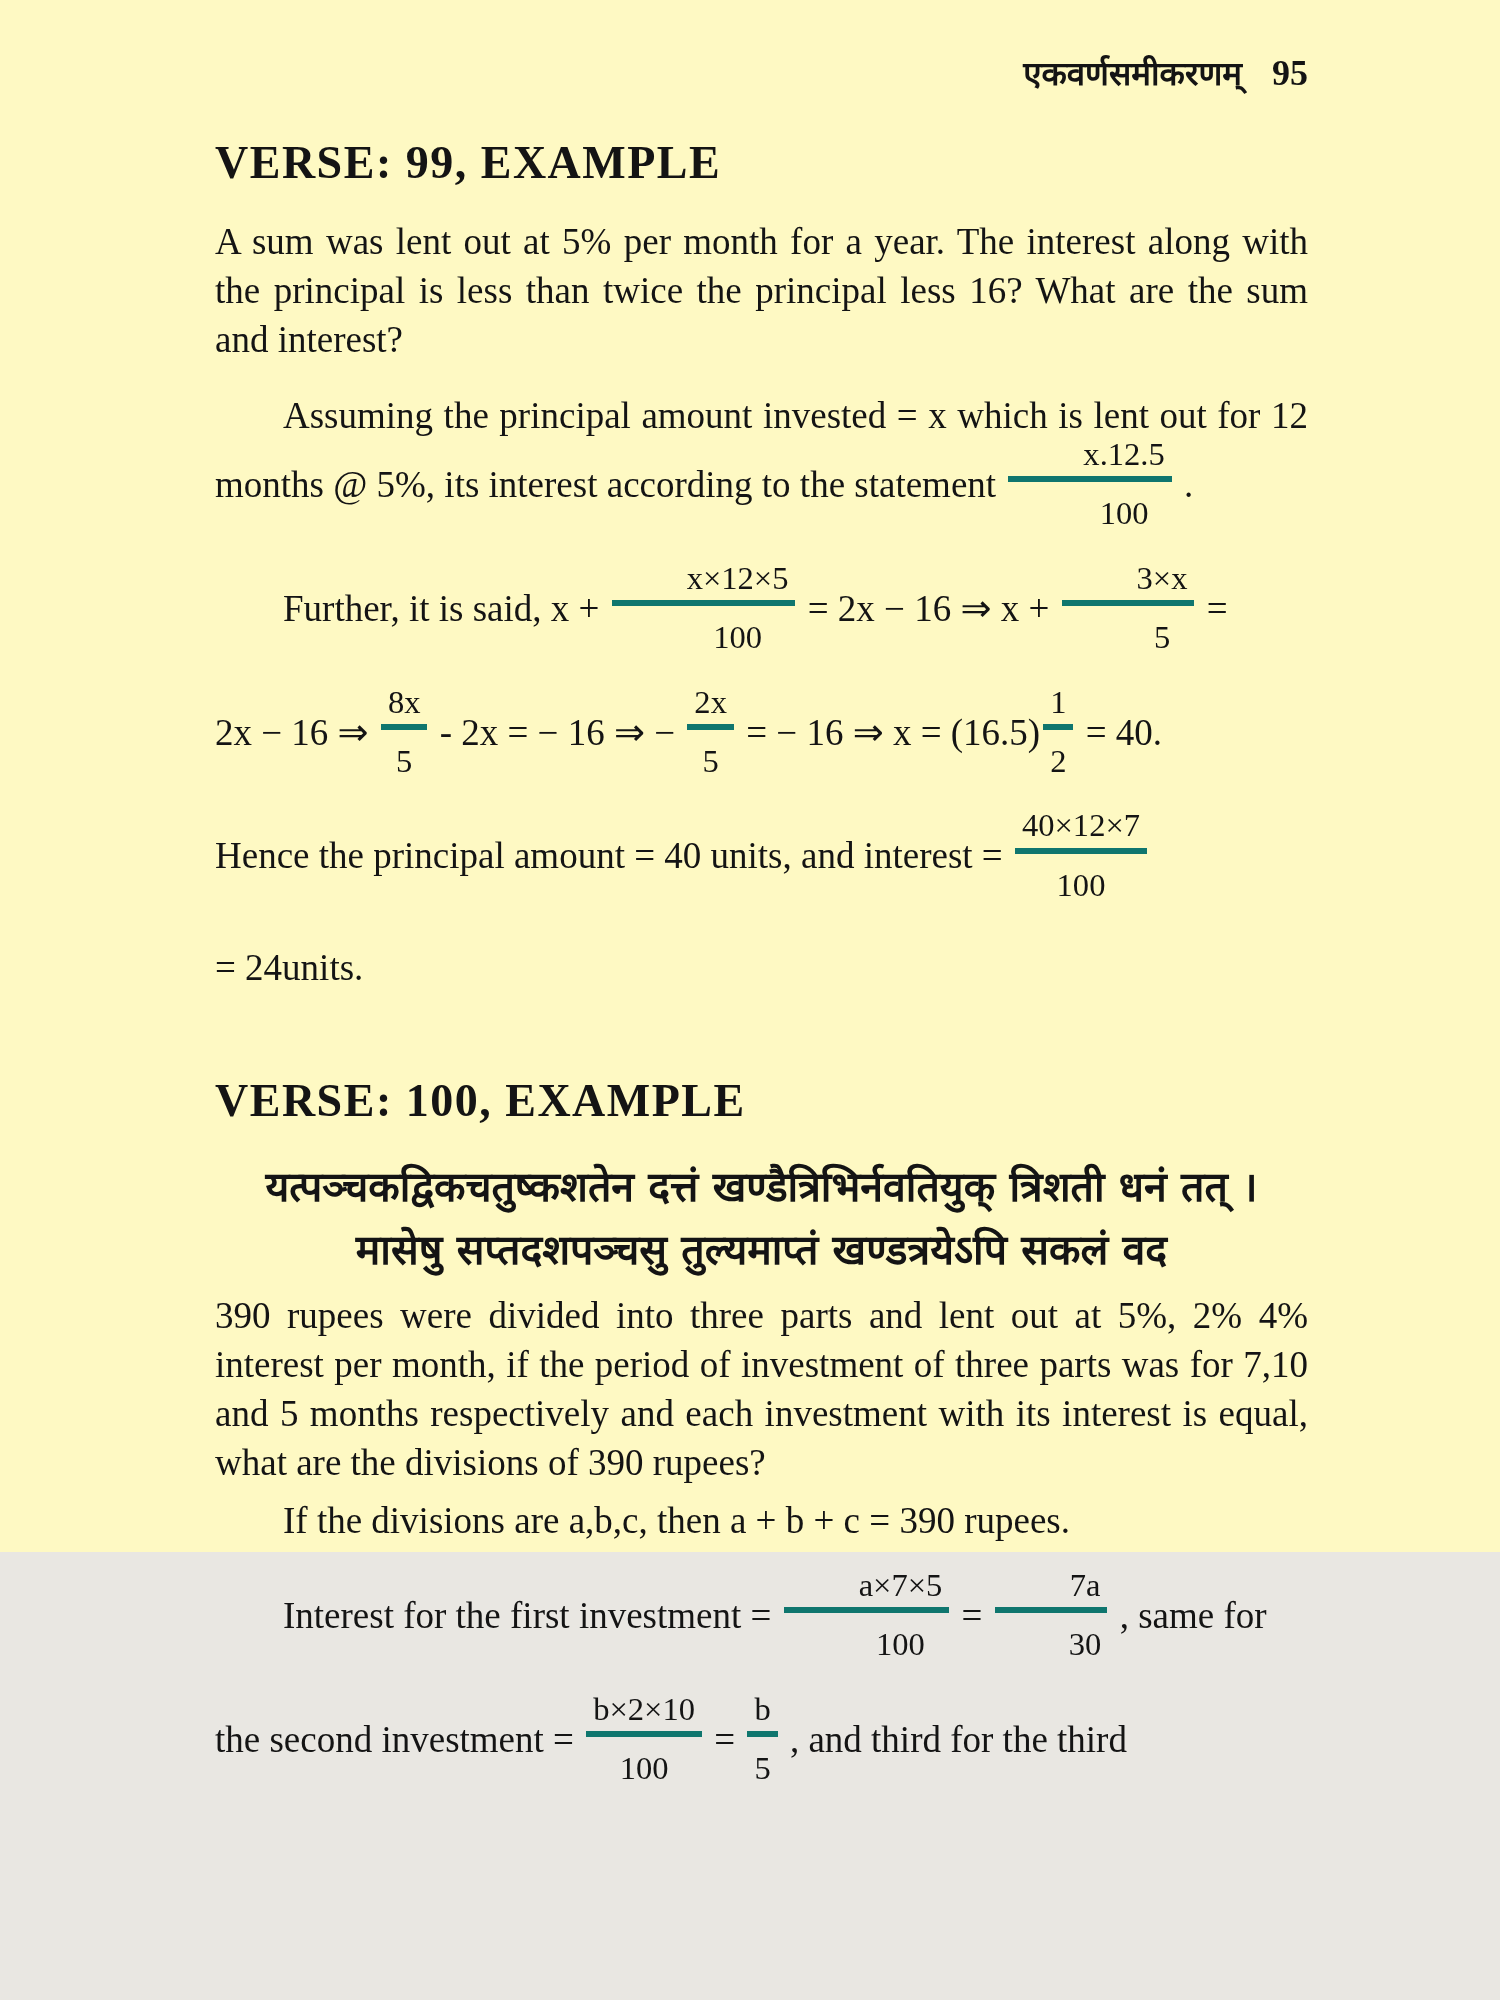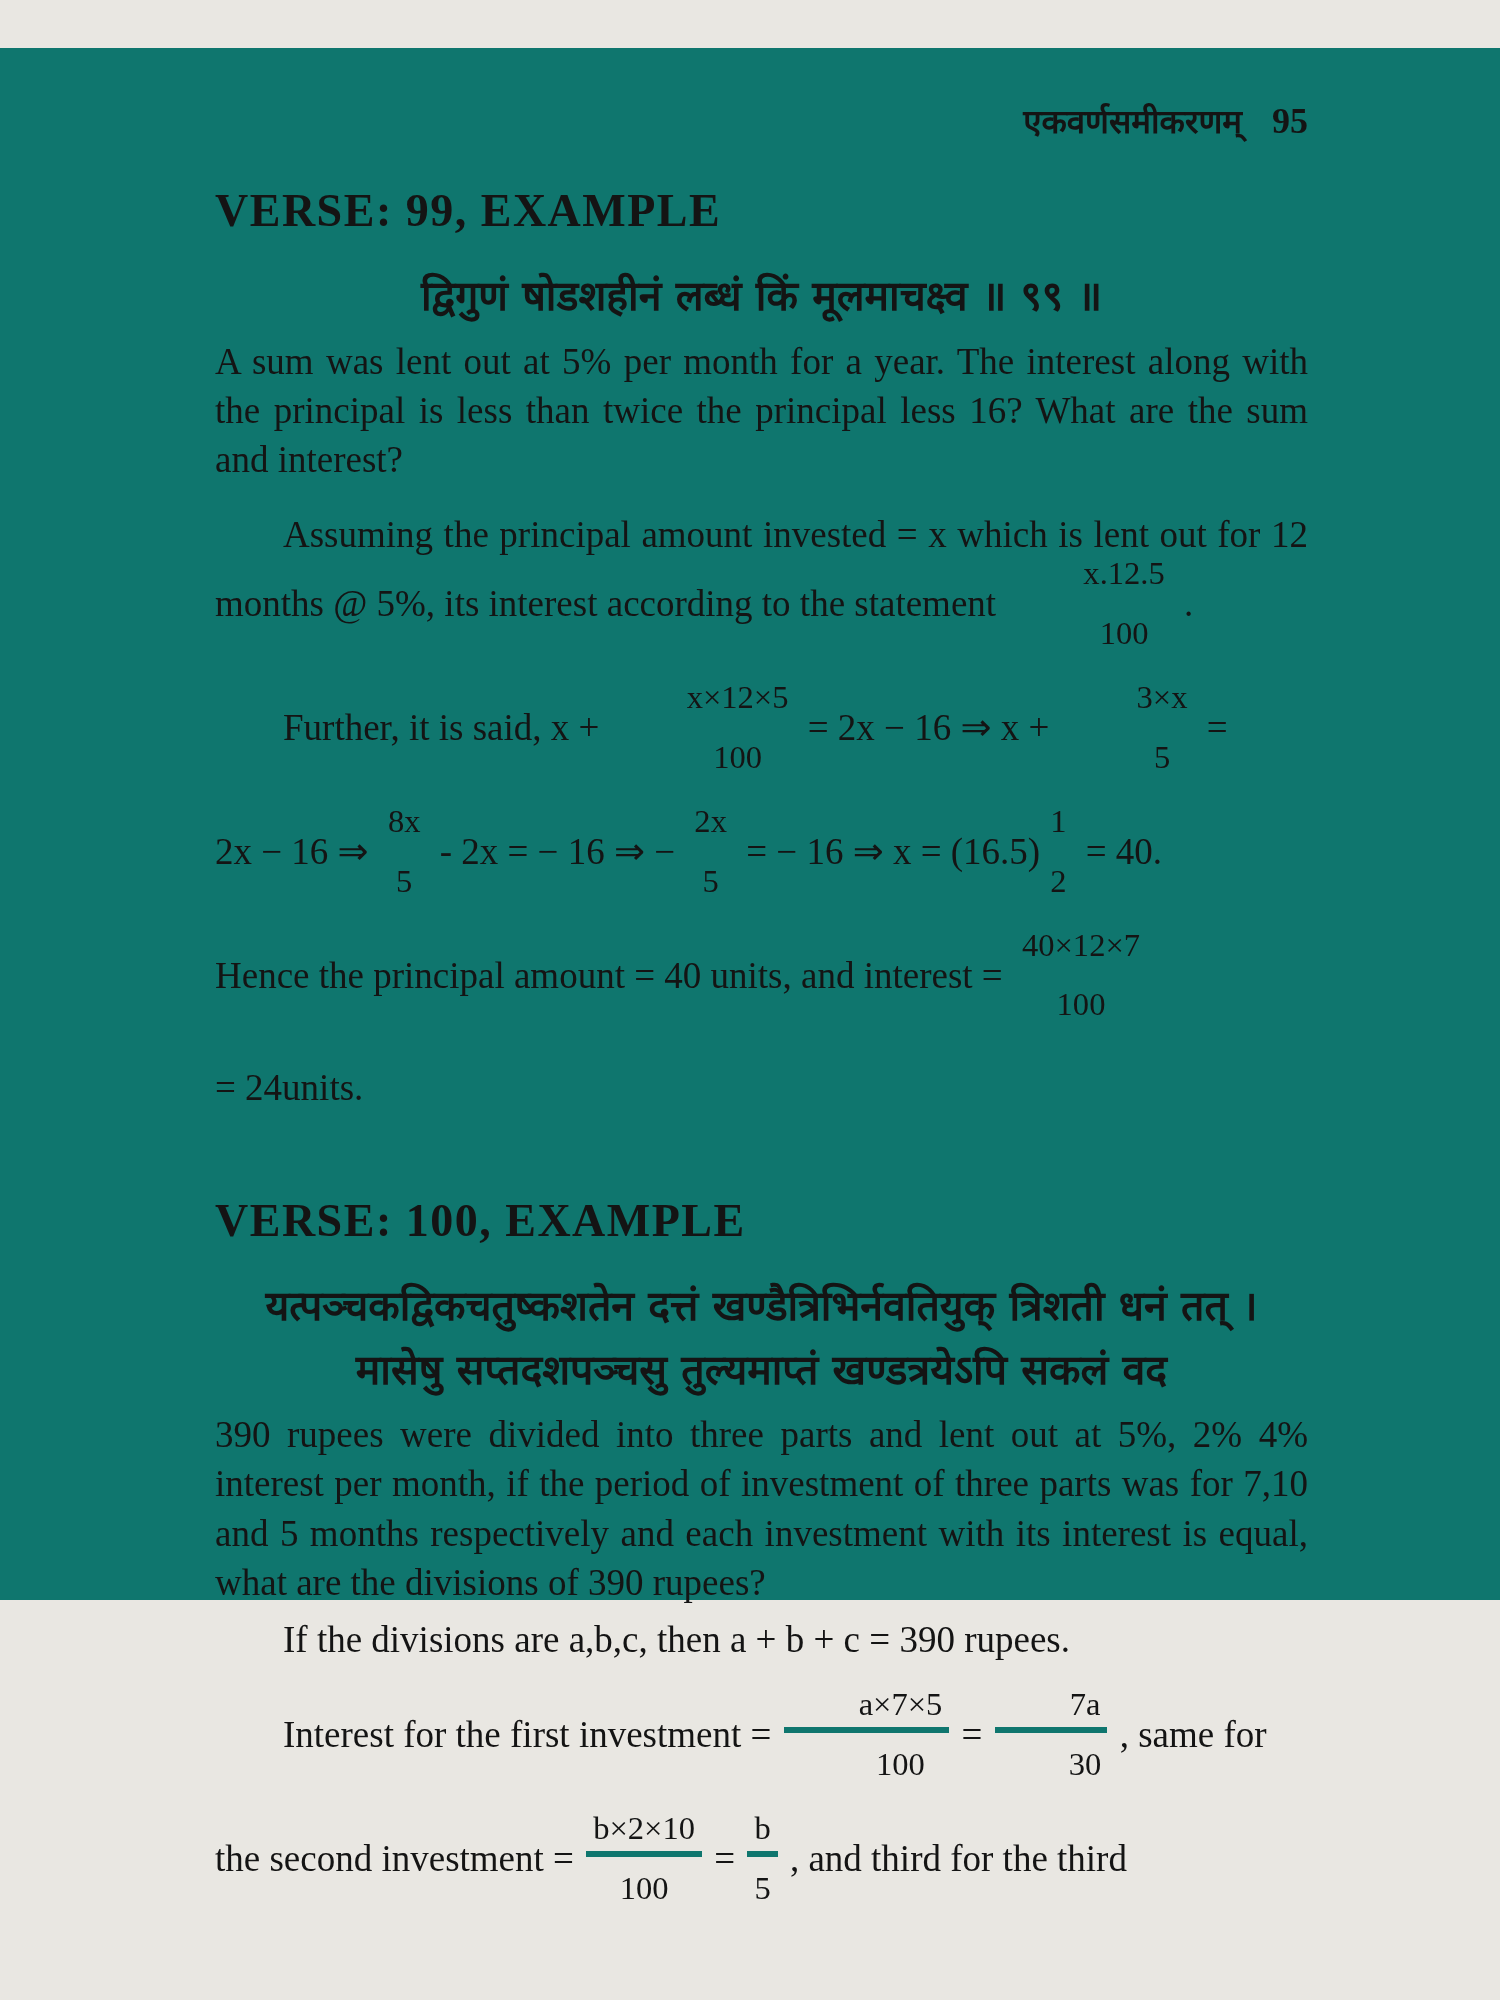--- a/index.html
+++ b/index.html
@@ -2,27 +2,26 @@
 <html><head>
 <meta charset="utf-8">
 <style>
   * { margin: 0; padding: 0; box-sizing: border-box; }
   html, body { width: 1500px; height: 2000px; }
   body { background: #e9e7e2; overflow: hidden; }
 
   .page {
     width: 1500px;
     height: 1552px;
-    background: #0f766e;
+    background: #fef9c3;
     color: #141414;
     padding: 50px 192px 40px 215px;
     font-family: "Liberation Serif", "DejaVu Serif", serif;
     font-size: 37px;
     line-height: 1.33;
-    margin-top: 48px;
   }
 
   .page-header {
     display: flex;
     justify-content: flex-end;
     align-items: baseline;
     gap: 30px;
   }
   .running-title {
     font-family: "DejaVu Sans", "Liberation Sans", sans-serif;
@@ -94,21 +93,20 @@
 <div class="page">
 
   <div class="page-header">
     <span class="running-title">एकवर्णसमीकरणम्</span>
     <span class="page-number">95</span>
   </div>
 
   <h1 class="verse-heading">VERSE: 99, EXAMPLE</h1>
 
   <div class="sanskrit">
-    <div>द्विगुणं षोडशहीनं लब्धं किं मूलमाचक्ष्व ॥ ९९ ॥</div>
   </div>
 
   <p class="body-text">A sum was lent out at 5% per month for a year. The interest along with the principal is less than twice the principal less 16? What are the sum and interest?</p>
 
   <p class="mathline indent">Assuming the principal amount invested = x which is lent out for 12 months @ 5%, its interest according to the statement <span class="frac"><span class="num">x.12.5</span><span class="den">100</span></span> .</p>
   <p class="mathline indent">Further, it is said, x + <span class="frac"><span class="num">x×12×5</span><span class="den">100</span></span> = 2x − 16 ⇒ x + <span class="frac"><span class="num">3×x</span><span class="den">5</span></span> =</p>
   <p class="mathline">2x − 16 ⇒ <span class="frac"><span class="num">8x</span><span class="den">5</span></span> - 2x = − 16 ⇒ − <span class="frac"><span class="num">2x</span><span class="den">5</span></span> = − 16 ⇒ x = (16.5)<span class="frac"><span class="num">1</span><span class="den">2</span></span> = 40.</p>
   <p class="mathline">Hence the principal amount = 40 units, and interest = <span class="frac"><span class="num">40×12×7</span><span class="den">100</span></span></p>
   <p class="mathline result-line">= 24units.</p>
 

